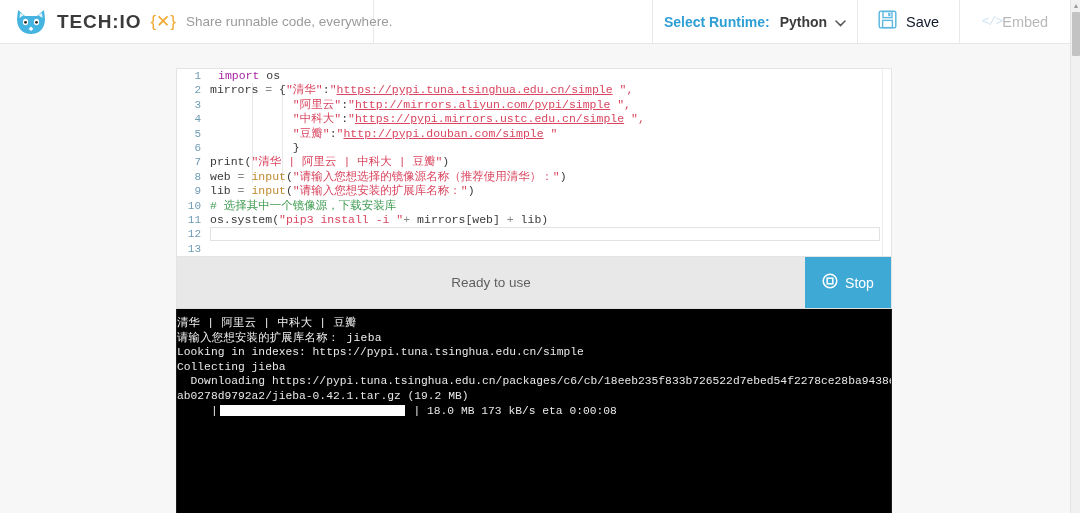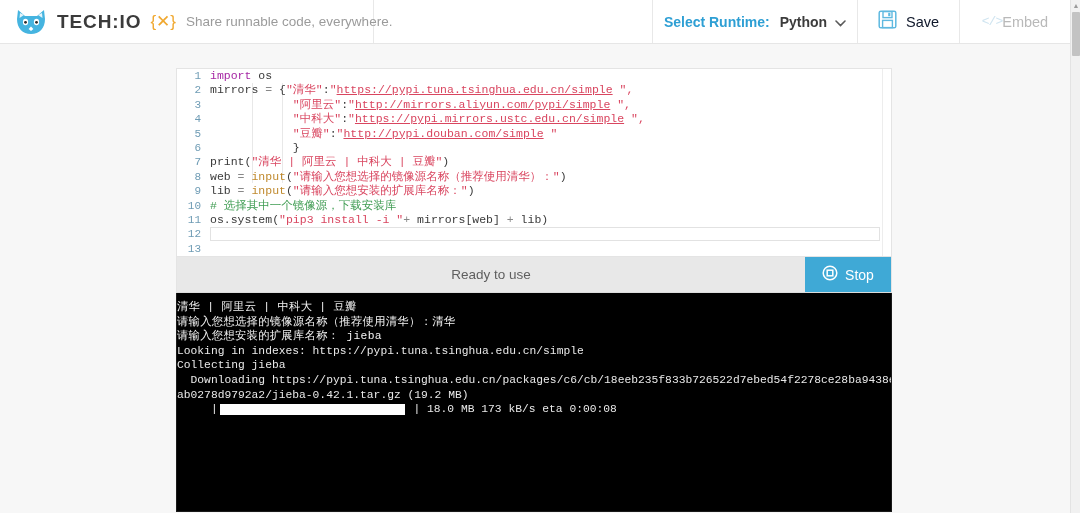--- a/index.html
+++ b/index.html
@@ -95,21 +95,21 @@
   }
   .code-area {
     position: absolute; left: 29px; top: 0; right: 10px; top: 0; bottom: 0;
     padding-left: 4px;
     font-family: "Liberation Mono", monospace;
     font-size: 11.5px;
     white-space: pre;
     overflow: hidden;
   }
   .cl { height: 14.4px; line-height: 14.4px; color: #3a3a3a; }
-  .kw     { color: #a626a4; }
+  .kw     { color: #a626a4; margin-left: 8px; }
   .str    { color: #d9455f; }
   .url    { color: #d9455f; text-decoration: underline; }
   .fn     { color: #c08a2e; }
   .com    { color: #3f9c52; }
   .ident  { color: #3a3a3a; }
   .op     { color: #888888; }
   .guide {
     position: absolute; top: 0; width: 1px; background: #e8e8e8;
   }
   .cursor-line {
@@ -120,21 +120,21 @@
     position: absolute; right: 0; top: 0; width: 9px; height: 100%;
     background: #ffffff; border-left: 1px solid #ededed;
   }
   .editor-scrollbar .ethumb {
     position: absolute; left: 1px; top: 1px; width: 7px; height: 150px;
     background: #ffffff;
   }
 
   
   .statusbar {
-    position: relative; height: 36px;
+    position: relative; height: 52px;
     display: flex; align-items: stretch;
     border-left: 1px solid #e4e4e4;
     border-right: 1px solid #e4e4e4;
     border-bottom: 1px solid #dcdcdc;
   }
   .status-msg {
     flex: 1 1 auto;
     background: #e8e8e8;
     display: flex; align-items: center; justify-content: center;
     font-size: 13.5px; color: #5f5f5f;
@@ -268,21 +268,20 @@
           <circle cx="8" cy="8" r="6.8" fill="none" stroke="#ffffff" stroke-width="1.5"></circle>
           <rect x="5.2" y="5.2" width="5.6" height="5.6" fill="none" stroke="#ffffff" stroke-width="1.5"></rect>
         </svg>
       </span>
       <span class="stop-label">Stop</span>
     </div>
   </div>
 
   <div class="terminal" id="terminal">
       <div class="tline cjk">清华 | 阿里云 | 中科大 | 豆瓣</div>
-      <div class="tline cjk">请输入您想选择的镜像源名称（推荐使用清华）：清华</div>
       <div class="tline cjk">请输入您想安装的扩展库名称： jieba</div>
       <div class="tline">Looking in indexes: https://pypi.tuna.tsinghua.edu.cn/simple</div>
       <div class="tline">Collecting jieba</div>
       <div class="tline">  Downloading https://pypi.tuna.tsinghua.edu.cn/packages/c6/cb/18eeb235f833b726522d7ebed54f2278ce28ba9438e3135</div>
       <div class="tline">ab0278d9792a2/jieba-0.42.1.tar.gz (19.2 MB)</div>
       <div class="progress-row">
         <span class="pbar-pipe" style="white-space: pre;">     |</span>
         <span class="pbar-outer">
           <span class="pbar-fill" style="display: block; width: 100%;"></span>
         </span>

